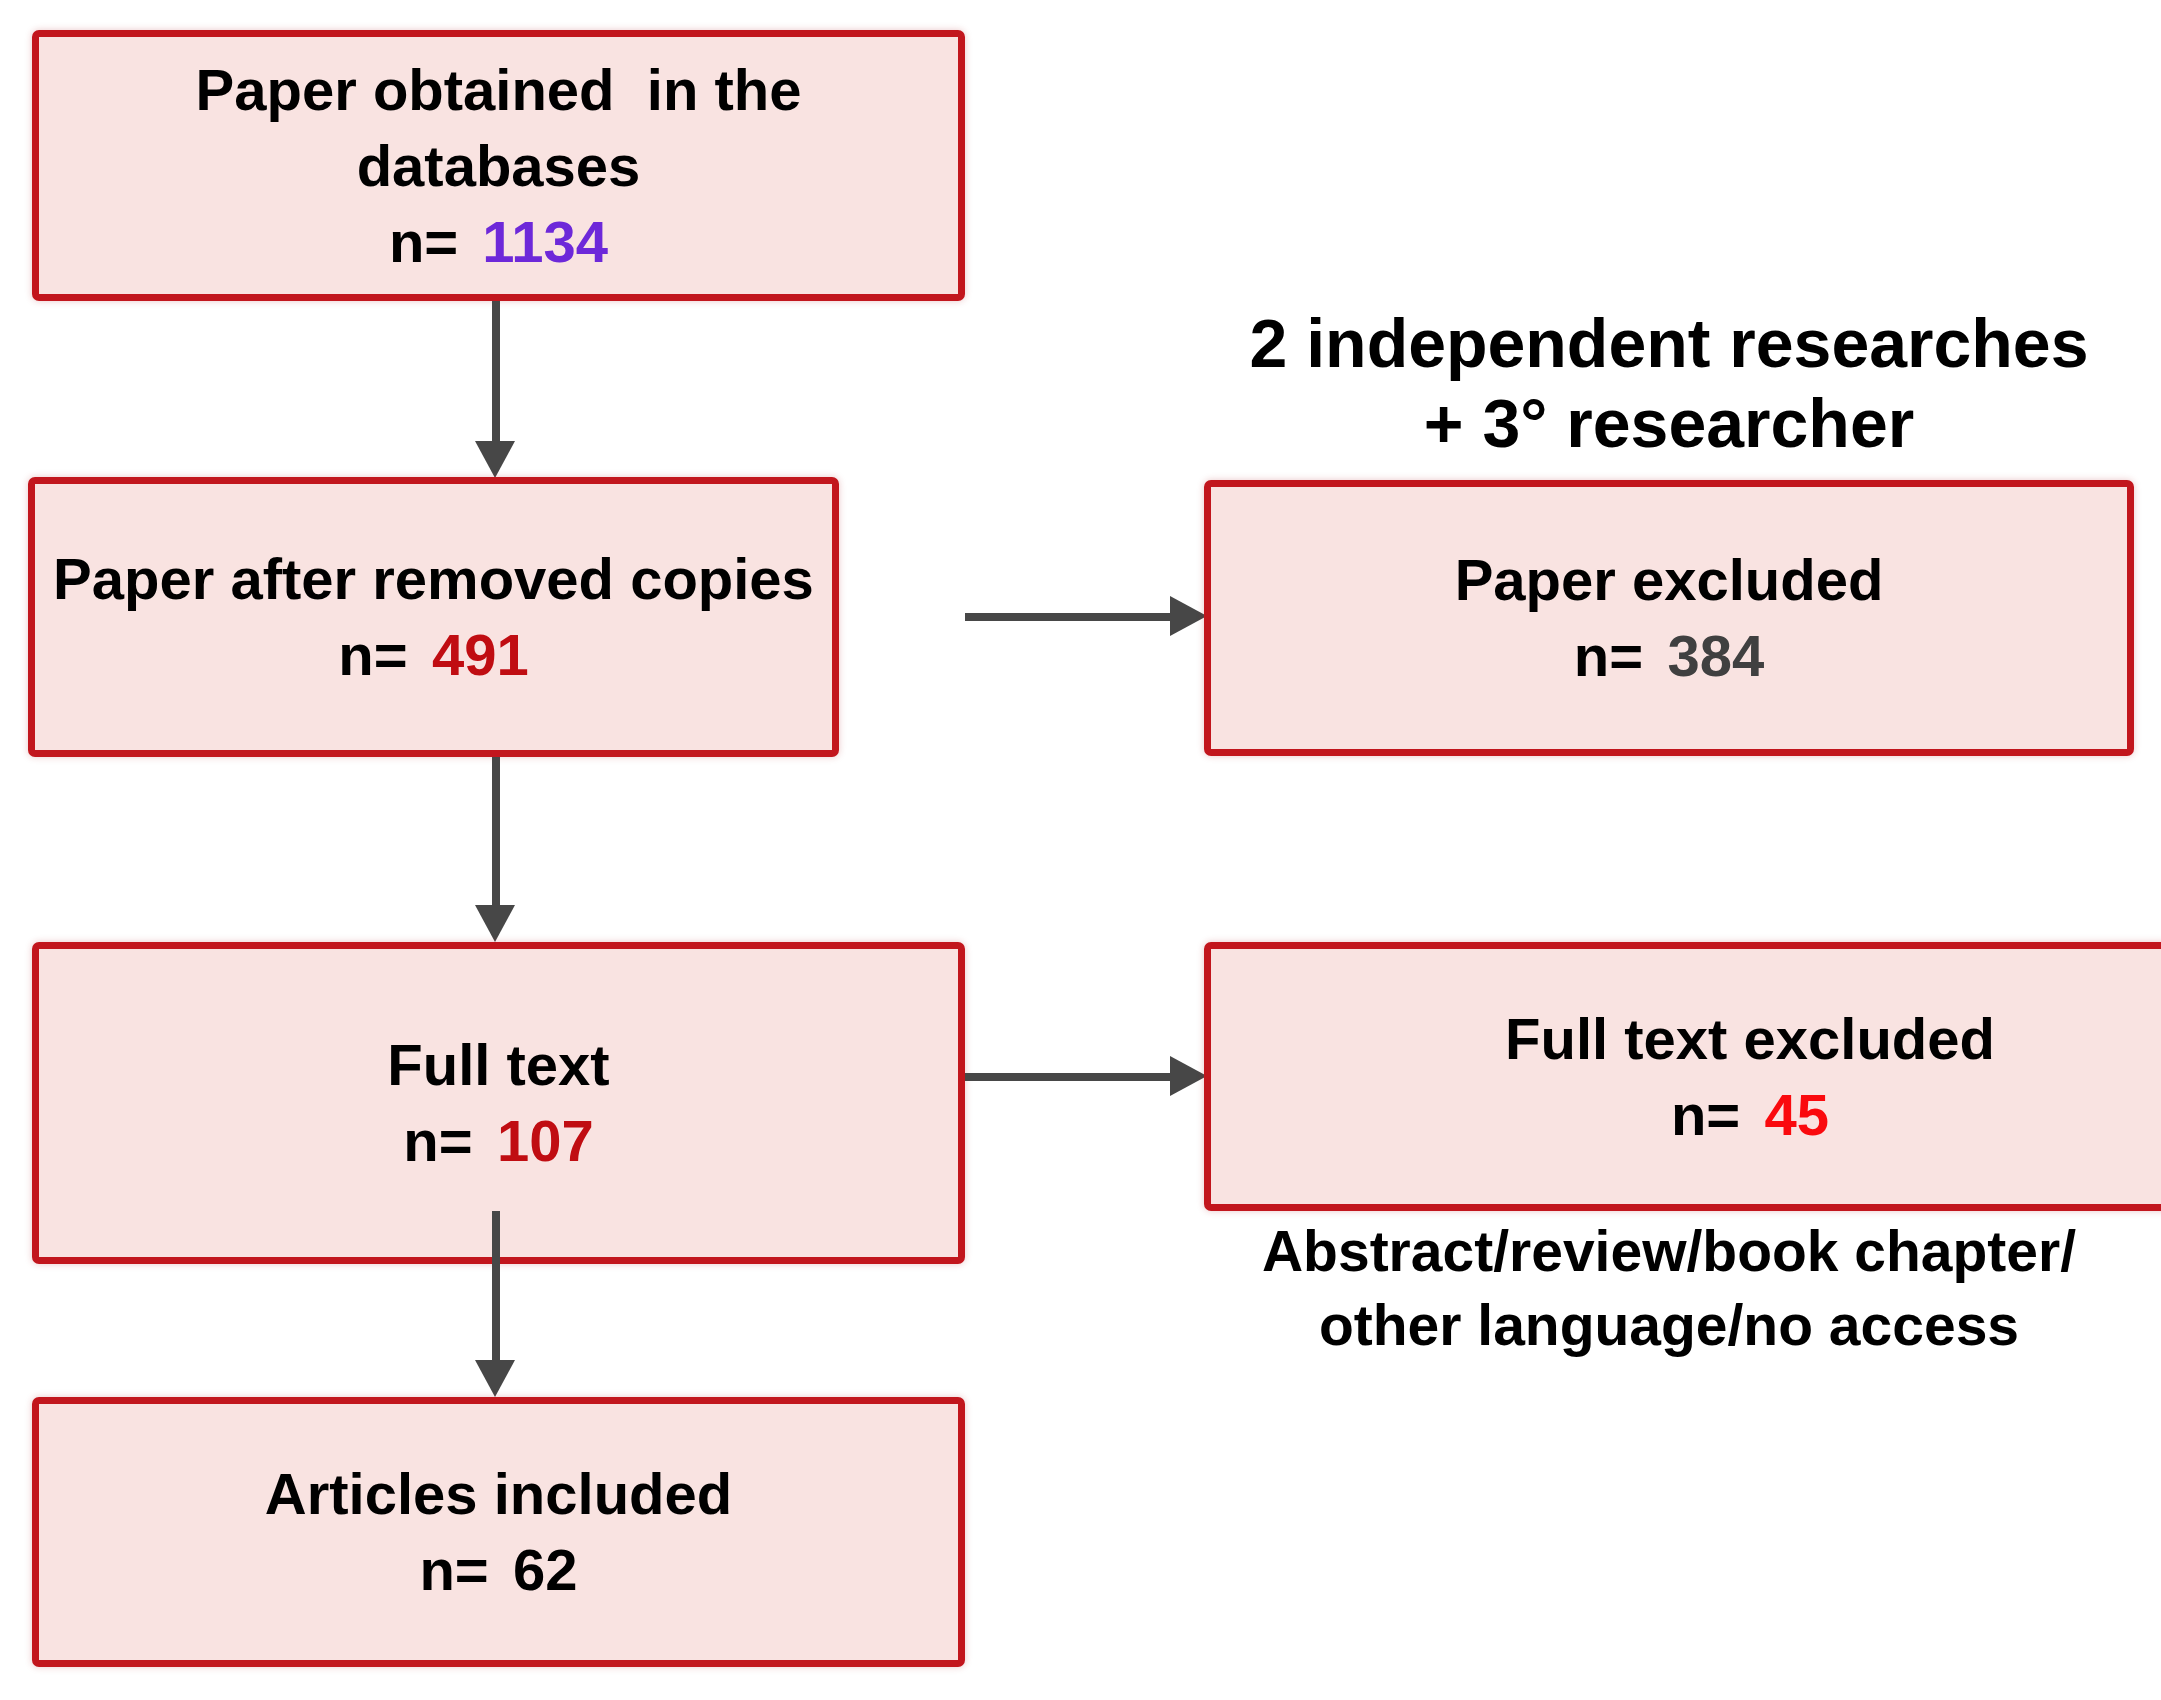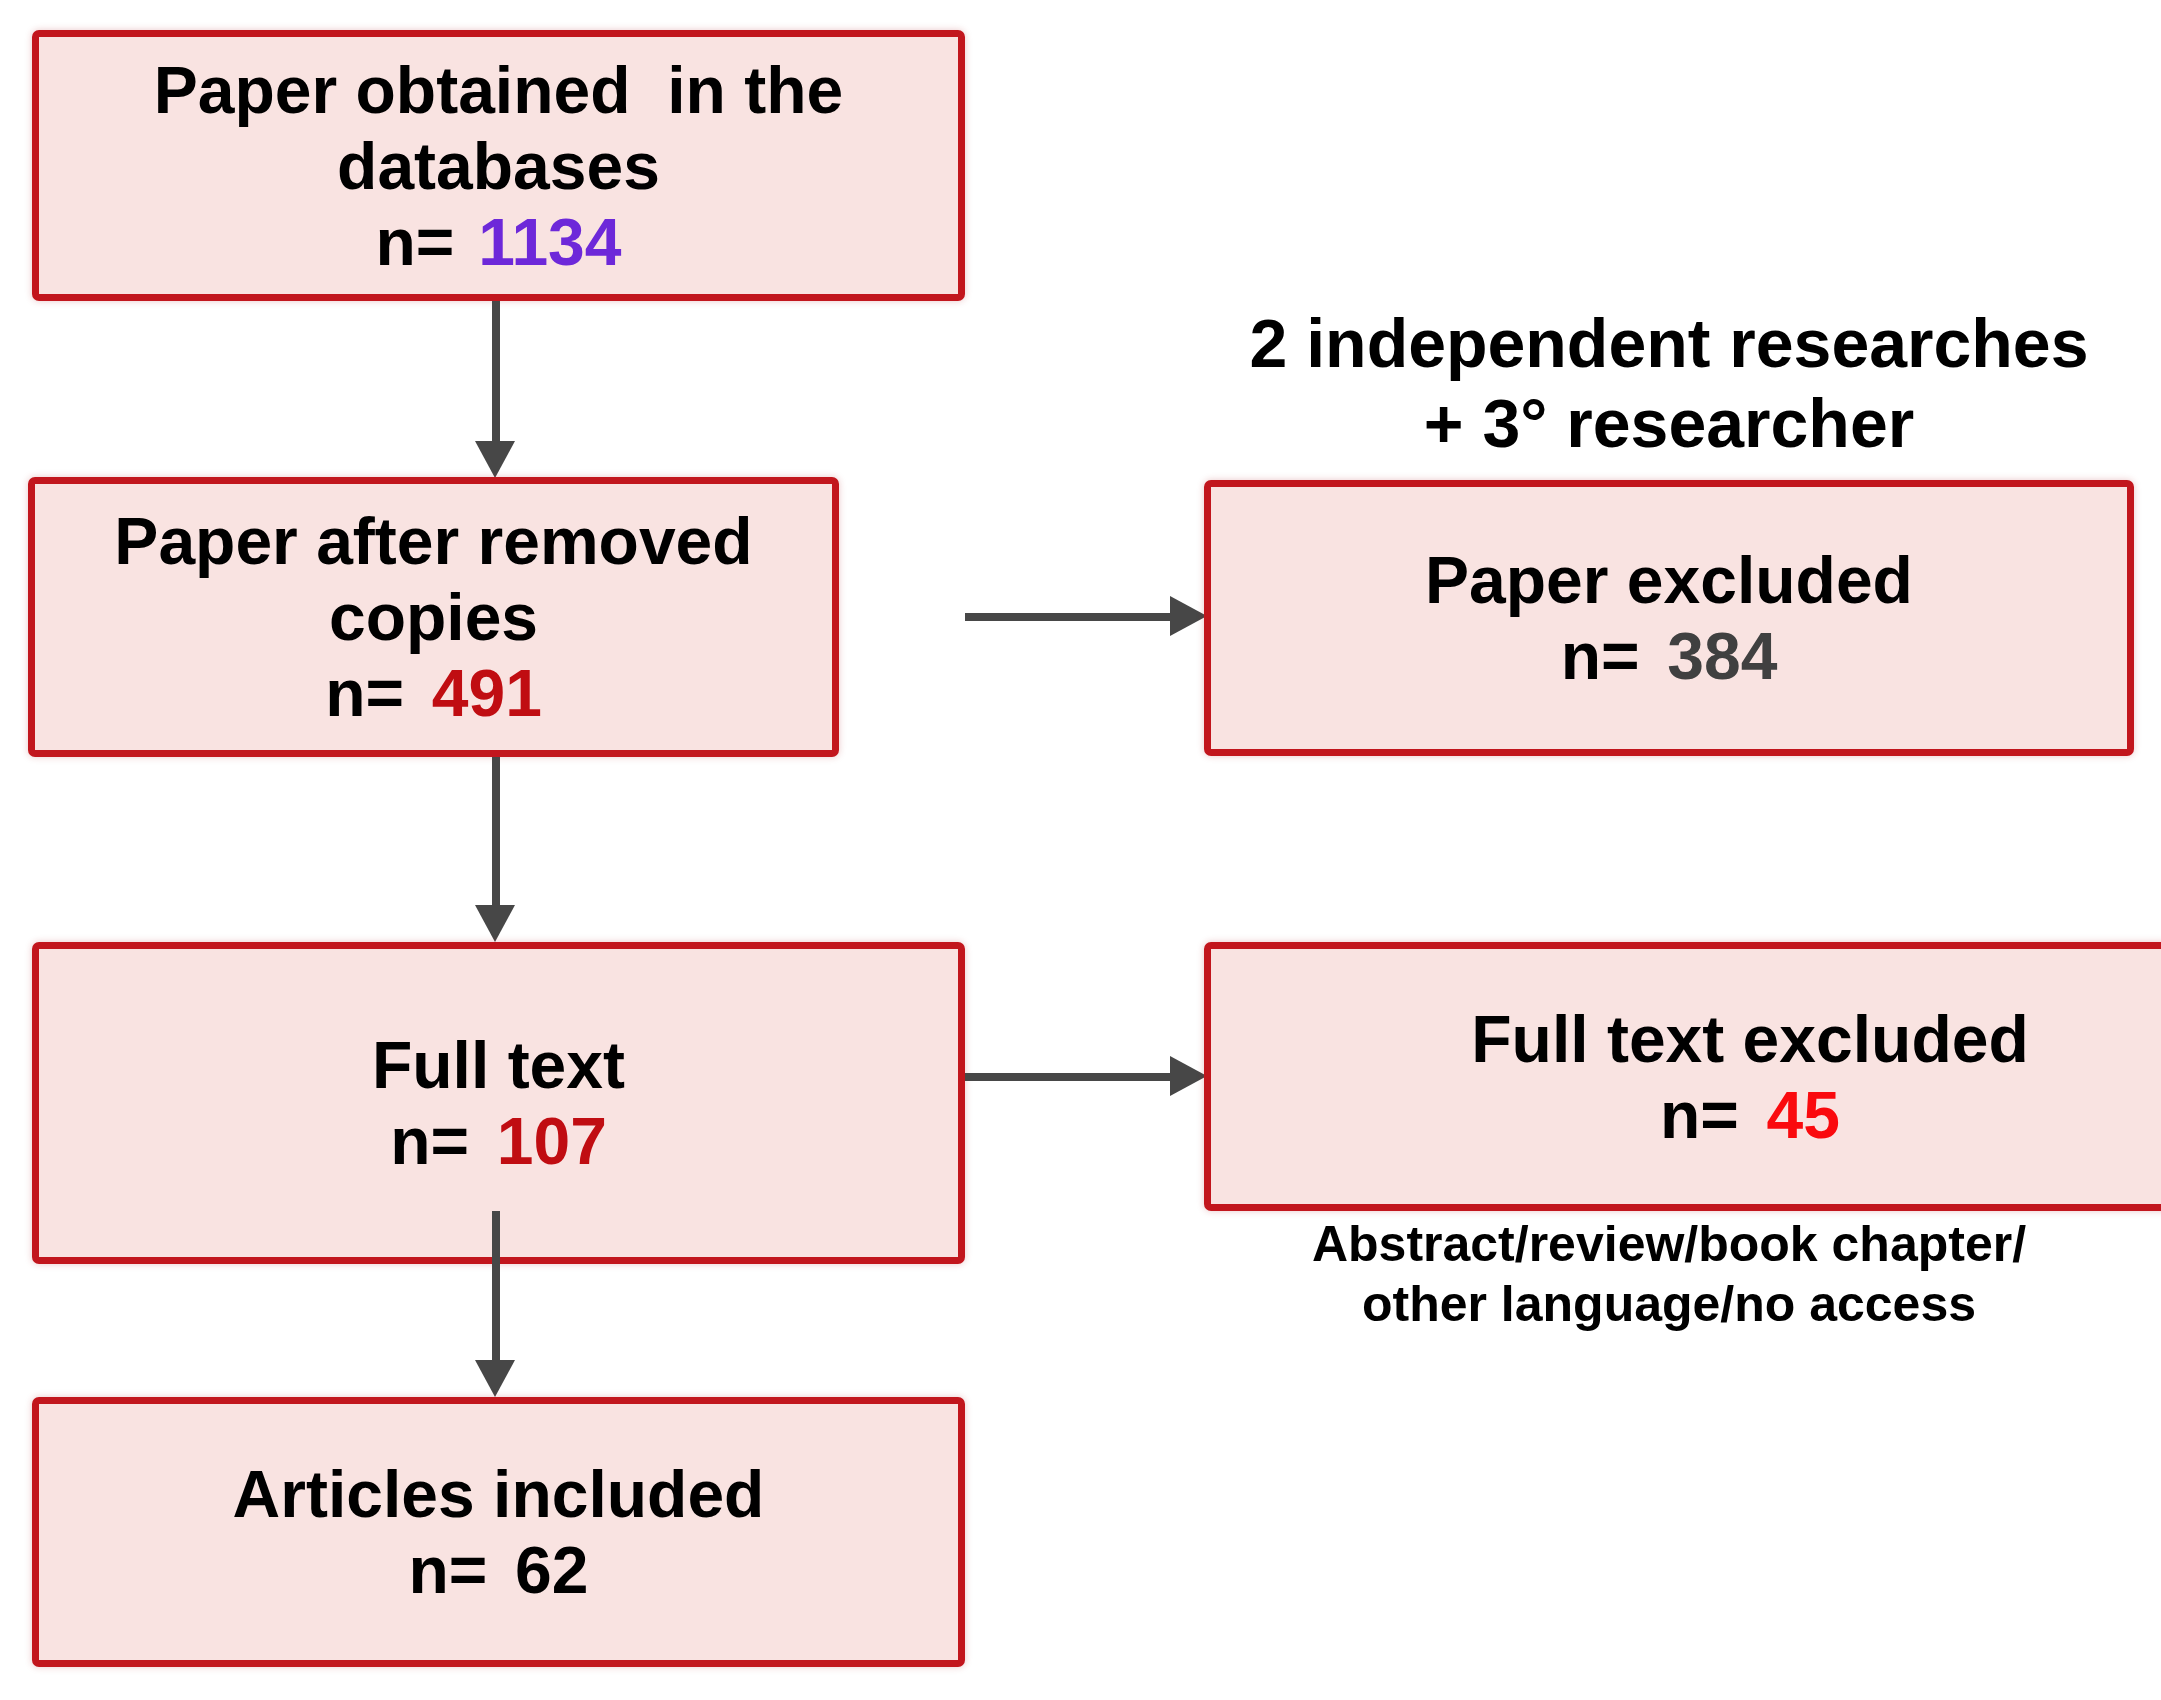--- a/index.html
+++ b/index.html
@@ -23,36 +23,36 @@
     position:absolute;
     background:var(--box-fill);
     border:7.8px solid var(--box-border);
     border-radius:7px;
     box-sizing:border-box;
     display:flex;
     flex-direction:column;
     align-items:center;
     justify-content:center;
     text-align:center;
-    font-size:66px;
+    font-size:58px;
     line-height:76px;
     box-shadow:0 0 7px rgba(170,30,35,0.25);
   }
   .box-label{white-space:pre-wrap;}
   .nline{white-space:pre-wrap;}
   .nval{margin-left:0.42em;}
   .note{
     position:absolute;
     text-align:center;
     font-size:68px;
     line-height:80px;
     white-space:pre-wrap;
     color:var(--text);
   }
-  .note.caption{font-size:50px;line-height:60px;}
+  .note.caption{font-size:57px;line-height:74px;}
   .shaft-v{position:absolute;width:7.8px;background:var(--arrow);}
   .shaft-h{position:absolute;height:7.8px;background:var(--arrow);}
   .head-down{
     position:absolute;width:0;height:0;
     border-left:20.5px solid transparent;
     border-right:20.5px solid transparent;
     border-top:37px solid var(--arrow);
   }
   .head-right{
     position:absolute;width:0;height:0;

